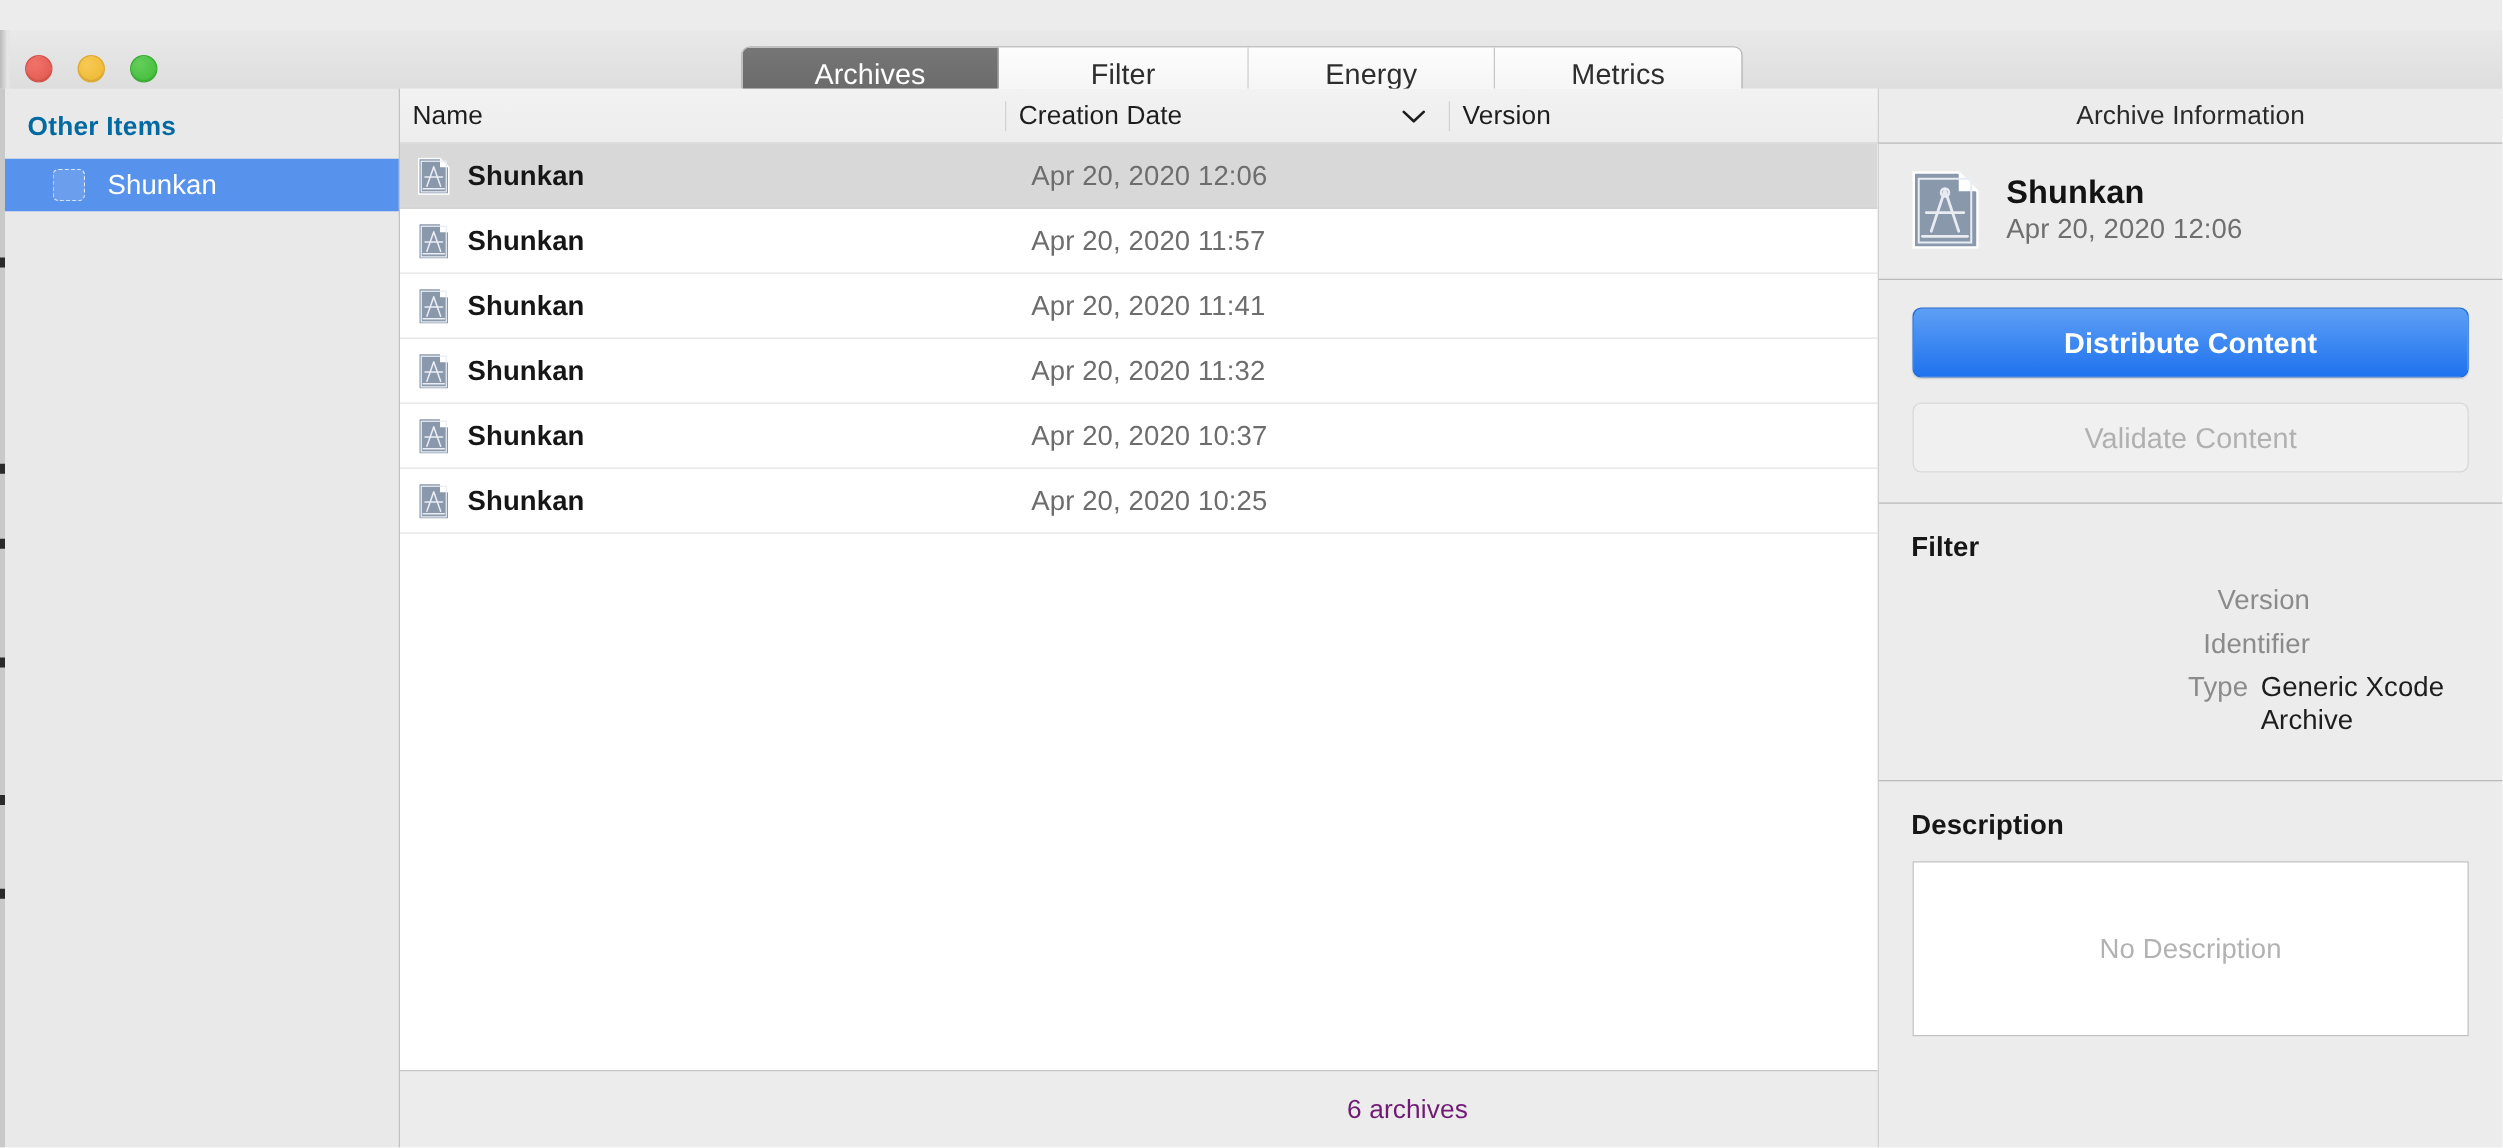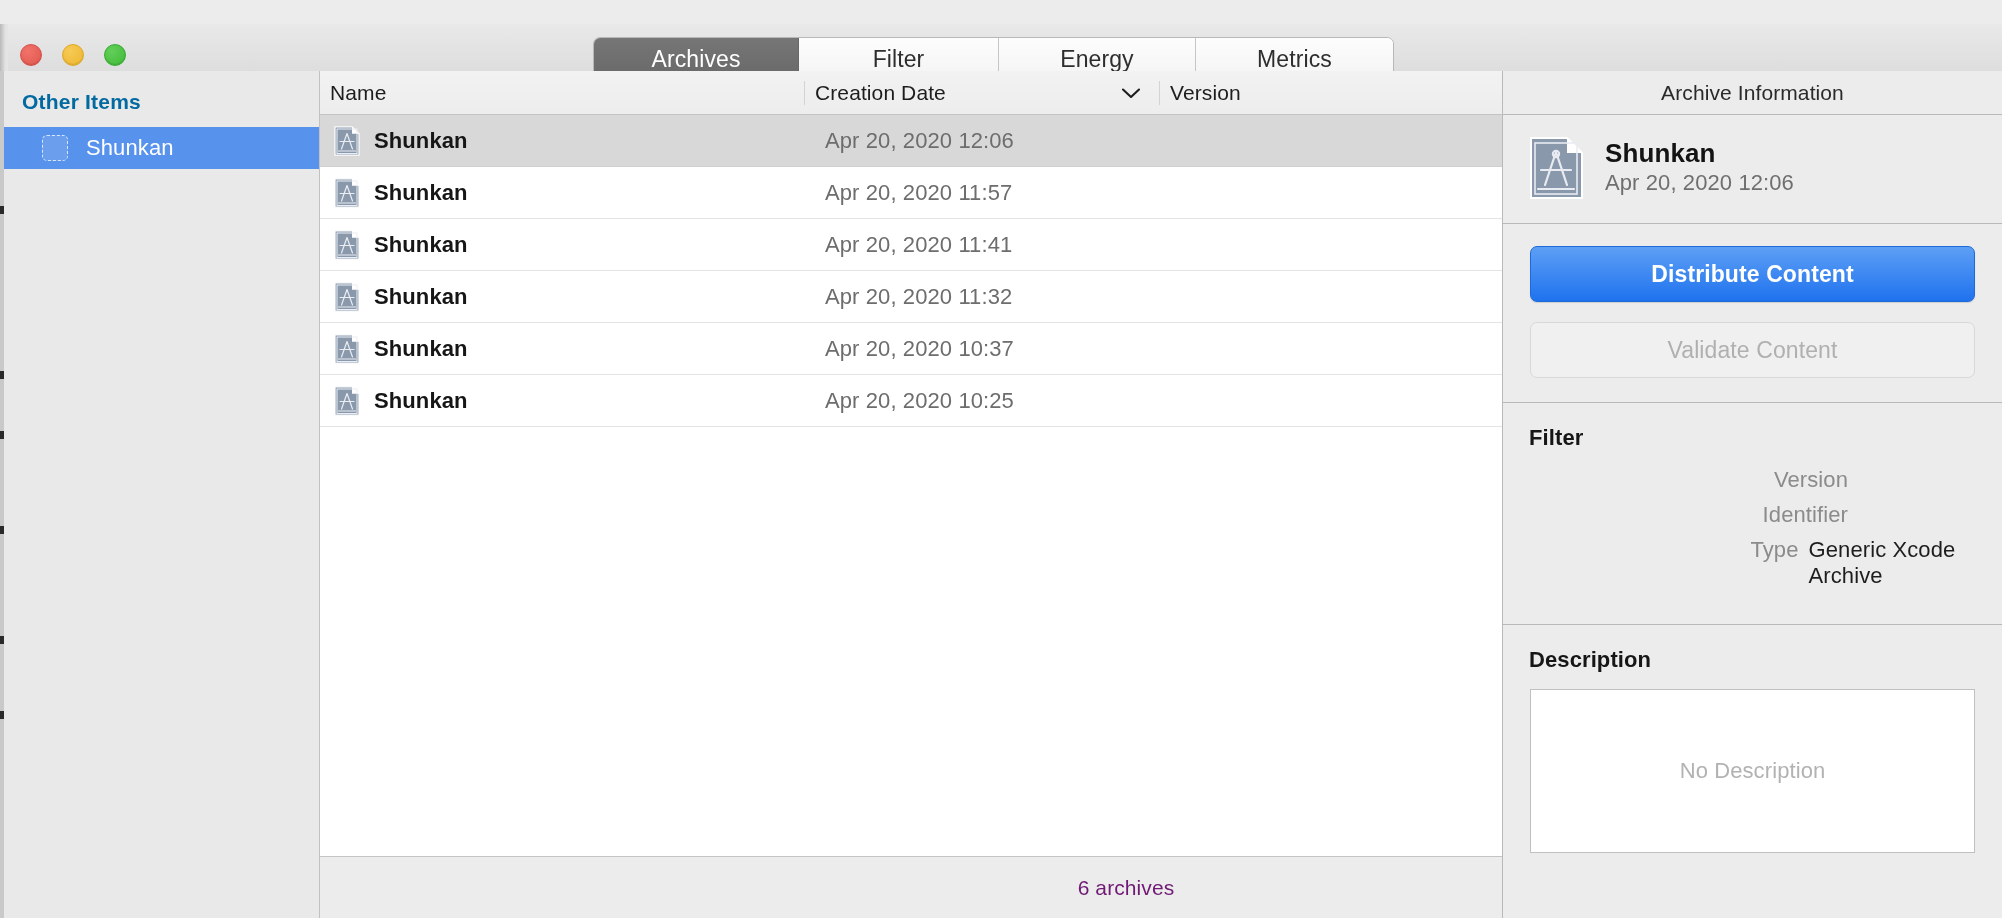--- a/index.html
+++ b/index.html
@@ -298,21 +298,21 @@
     width: 355px;
     text-align: right;
     color: #8b8b8b;
     padding-right: 10px;
   }
   .detail-value { color: #1d1d1d; }
 
   #insp-description { padding: 22px 0 0 0; flex: 1 1 auto; }
   #desc-box {
     margin: 0 27px 0 27px;
-    height: 164px;
+    height: 140px;
     background: #ffffff;
     border: 1px solid #c0c0c0;
     display: flex; align-items: center; justify-content: center;
     font-size: 22px;
     color: #b2b2b2;
     letter-spacing: .1px;
   }
 
   
   .edge-mark {

